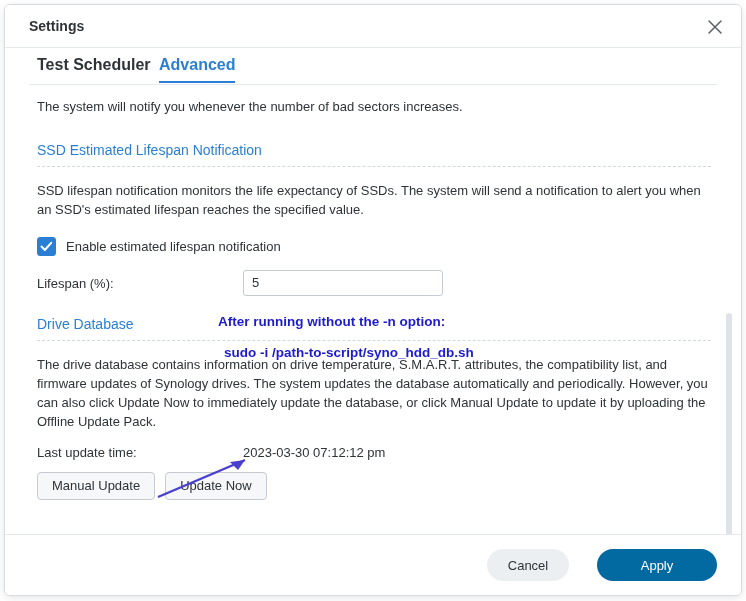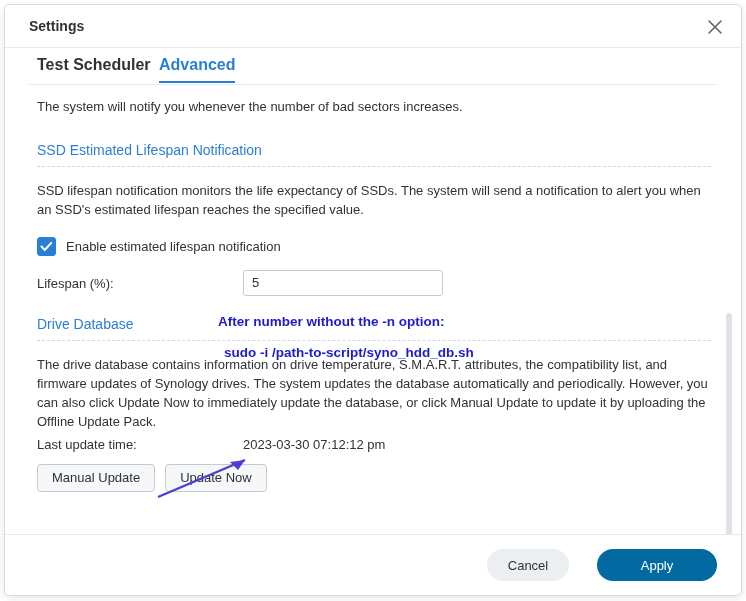--- a/index.html
+++ b/index.html
@@ -150,21 +150,21 @@
     border-radius: 3px;
     padding: 0 8px;
     font-size: 13px;
     font-family: "Liberation Sans", sans-serif;
     color: #2e3338;
     background: #fff;
     box-sizing: border-box;
   }
 
   .lastupdate {
-    margin-top: 6px;
+    margin-top: 14px;
     display: flex;
     align-items: center;
     font-size: 13px;
   }
   .lastupdate .lbl { width: 206px; }
 
   .btnrow {
     margin-top: 12px;
     display: flex;
     gap: 10px;
@@ -315,19 +315,19 @@
 
   <div class="footer">
     <div class="btns">
       <button class="btn-cancel">Cancel</button>
       <button class="btn-apply">Apply</button>
     </div>
   </div>
 
 </div>
 
-<div class="annot a1">After number without the -n option:</div>
+<div class="annot a1">After running without the -n option:</div>
 <div class="annot" style="left:224px; top:331px;margin-top:12px;">sudo -i /path-to-script/syno_hdd_db.sh</div>
 
 <svg class="arrow-svg" width="120" height="50" viewBox="0 0 120 50">
   <path d="M105 5 L18 42" stroke="#4a3fd0" stroke-width="2.4" fill="none"></path>
   <path d="M105 5 L90 7 L98 15 Z" fill="#4a3fd0"></path>
 </svg>
 
 </body></html>

